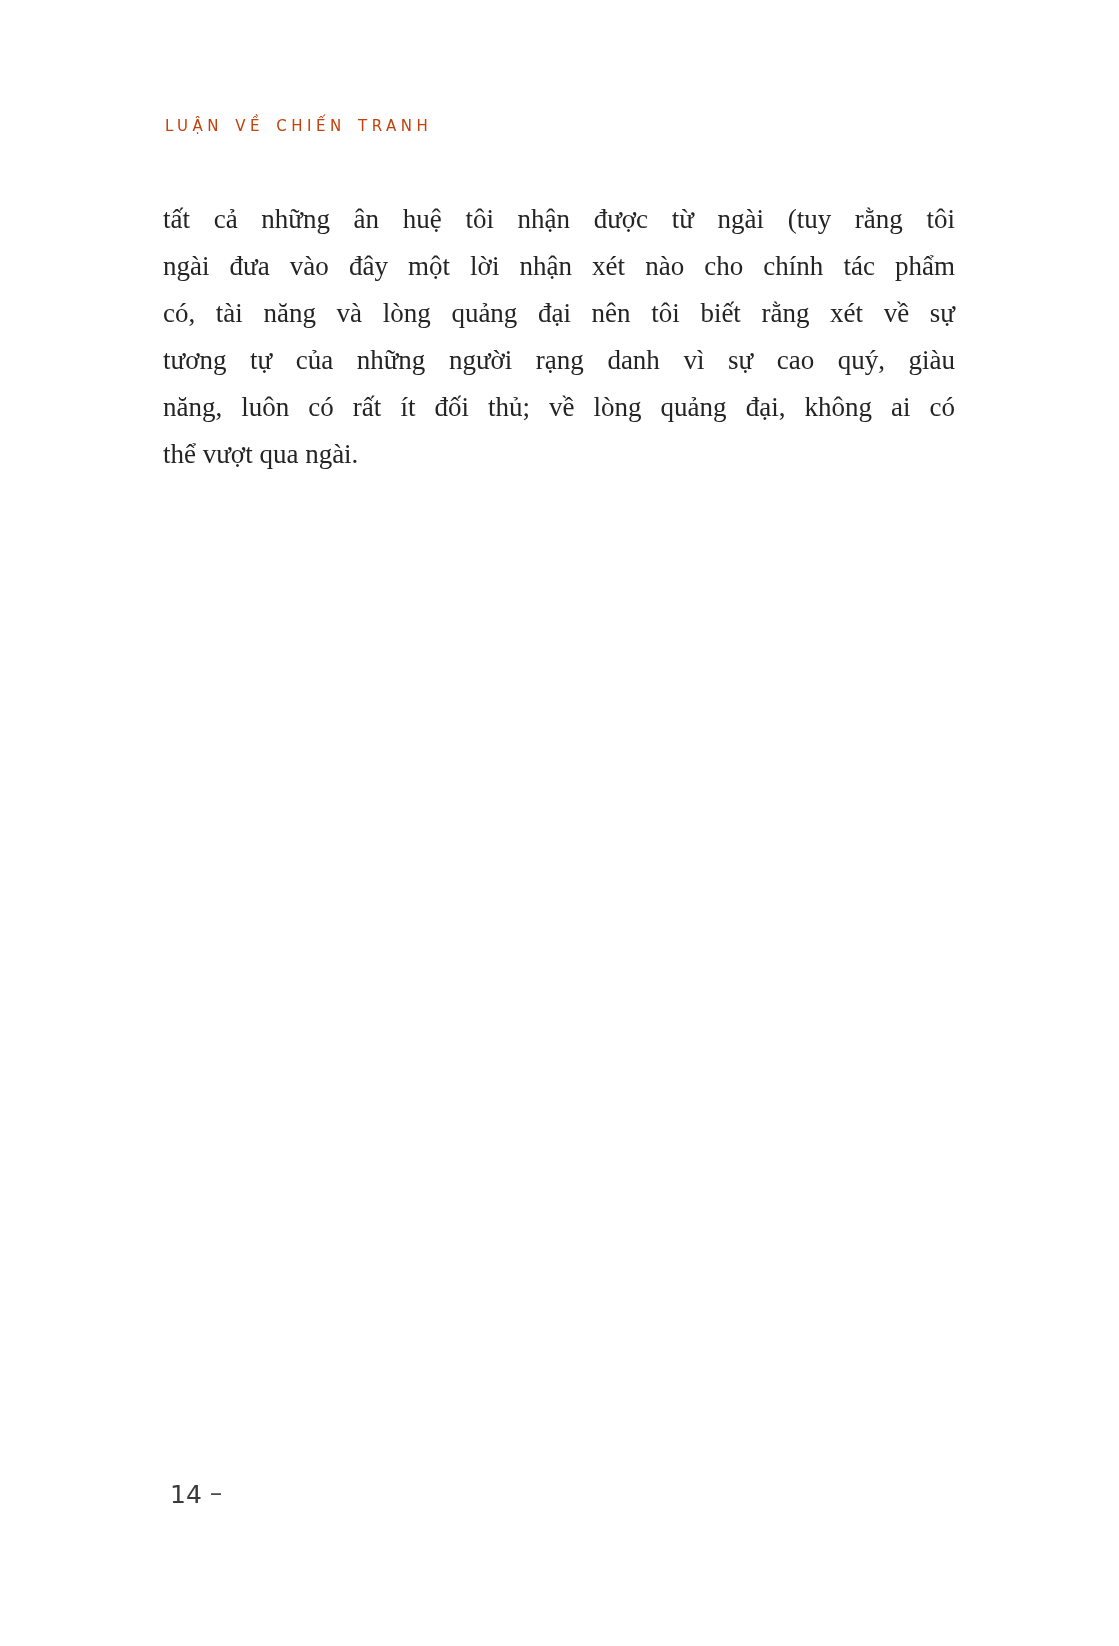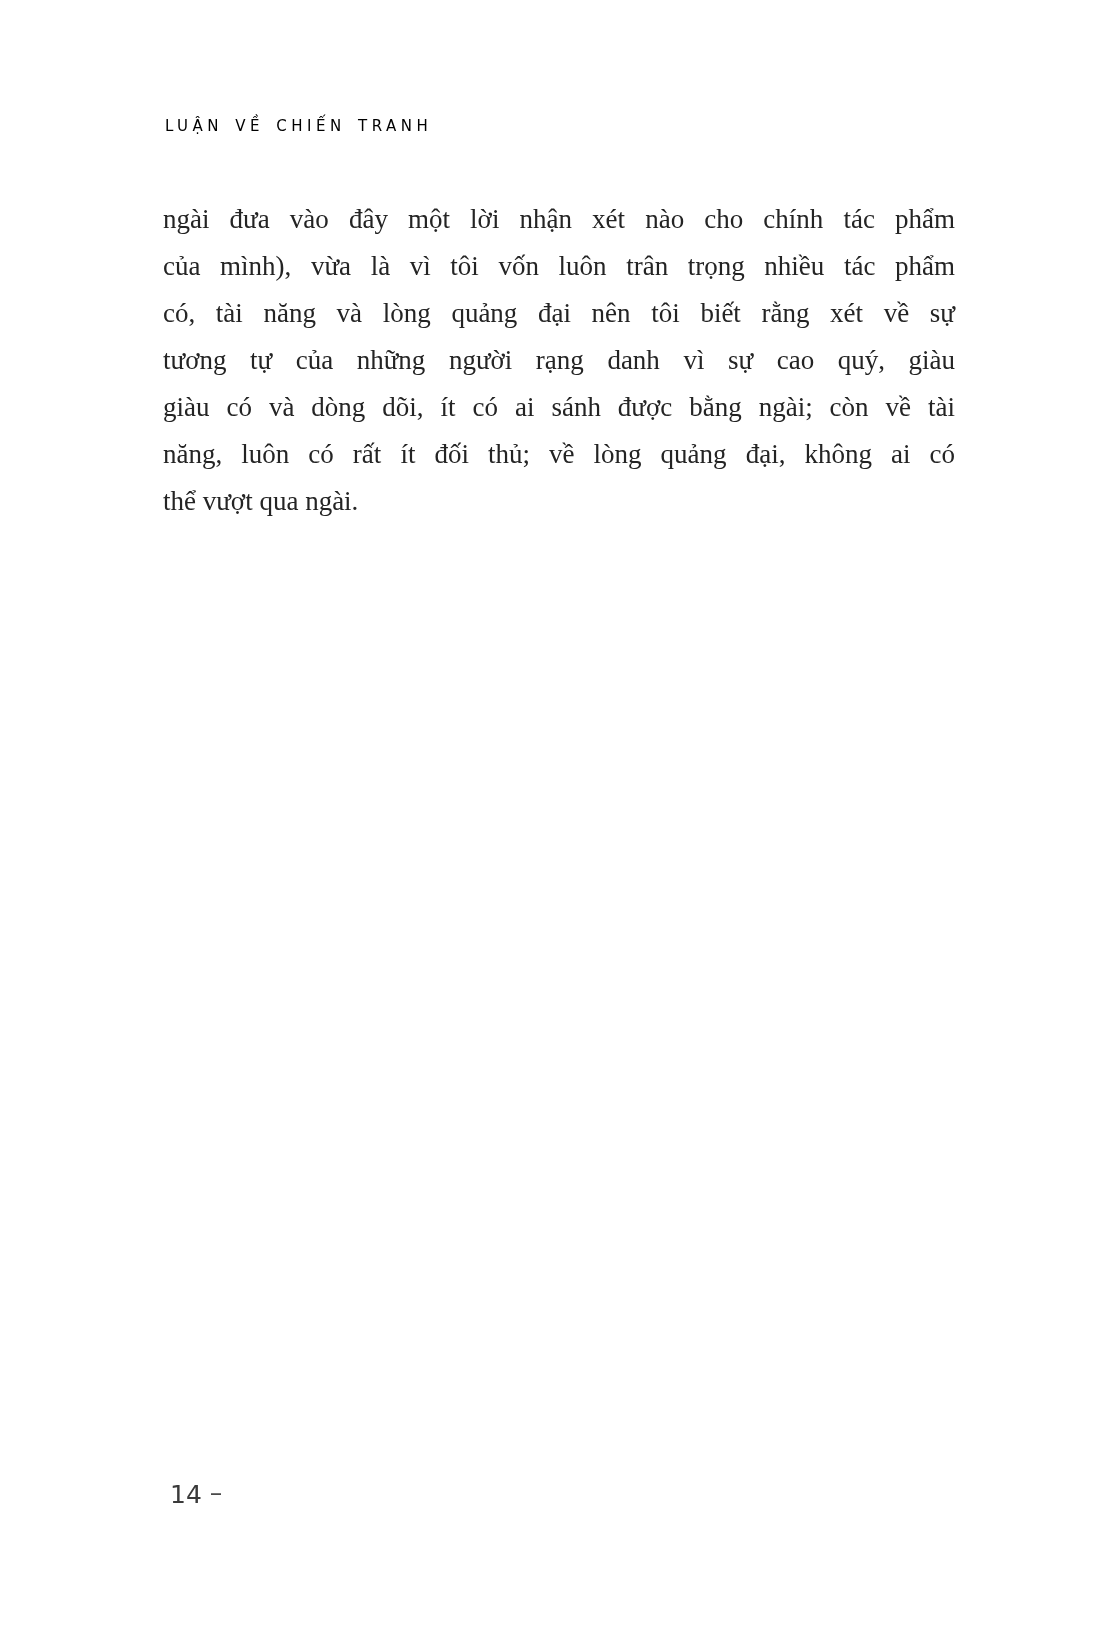--- a/index.html
+++ b/index.html
@@ -15,21 +15,21 @@
   }
   .running-head {
     position: absolute;
     left: 165px;
     top: 117px;
     font-family: "DejaVu Sans", "Liberation Sans", sans-serif;
     font-size: 15px;
     font-weight: 400;
     letter-spacing: 4.5px;
     word-spacing: 3px;
-    color: #000000;
+    color: #c2410c;
     white-space: nowrap;
   }
   .body-text {
     position: absolute;
     left: 163px;
     top: 196px;
     width: 792px;
     color: #242424;
   }
   .body-line {
@@ -64,25 +64,24 @@
   }
 </style>
 </head>
 <body>
 
 <div class="page">
 
   <div class="running-head">LUẬN VỀ CHIẾN TRANH</div>
 
   <div class="body-text">
+    <div class="body-line">tất cả những ân huệ tôi nhận được từ ngài (tuy rằng tôi</div>
     <div class="body-line">ngài đưa vào đây một lời nhận xét nào cho chính tác phẩm</div>
-    <div class="body-line">của mình), vừa là vì tôi vốn luôn trân trọng nhiều tác phẩm</div>
     <div class="body-line">có, tài năng và lòng quảng đại nên tôi biết rằng xét về sự</div>
     <div class="body-line">tương tự của những người rạng danh vì sự cao quý, giàu</div>
-    <div class="body-line">giàu có và dòng dõi, ít có ai sánh được bằng ngài; còn về tài</div>
     <div class="body-line">năng, luôn có rất ít đối thủ; về lòng quảng đại, không ai có</div>
     <div class="body-line last">thể vượt qua ngài.</div>
   </div>
 
   <div class="footer">
     <span>14</span>
     <span class="dash">–</span>
   </div>
 
 </div>

